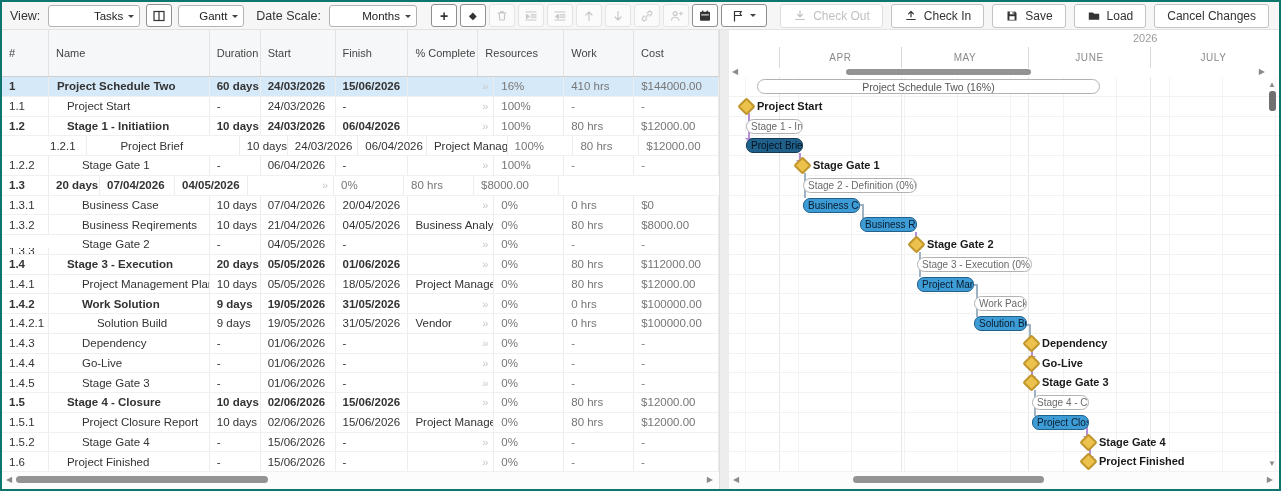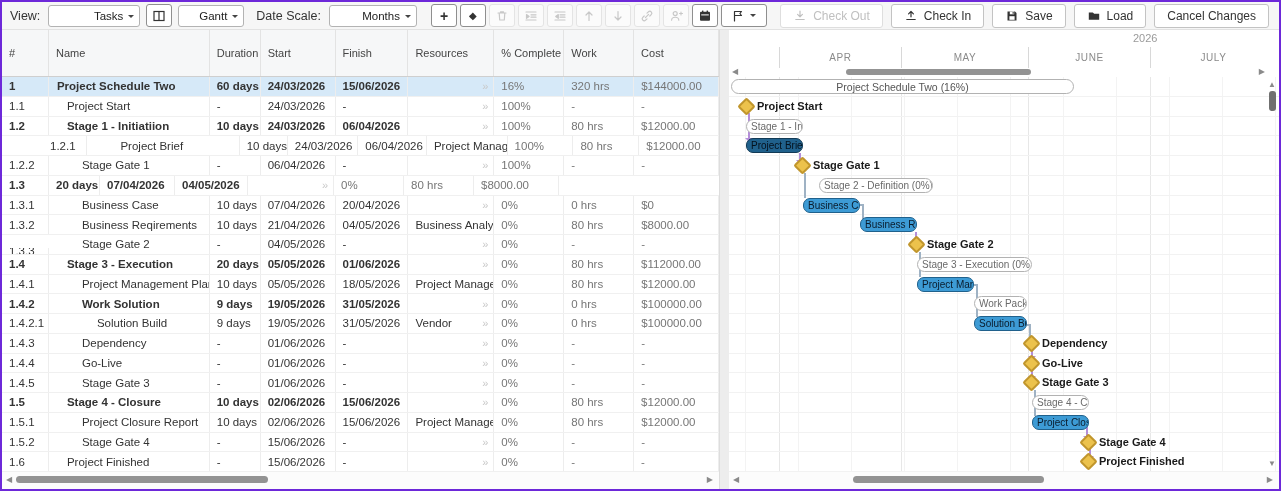--- a/index.html
+++ b/index.html
@@ -1,17 +1,17 @@
 <!DOCTYPE html>
 <html><head>
 <meta charset="utf-8">
 <style>
   * { margin:0; padding:0; box-sizing:border-box; }
   body { background:#fff; font-family:"Liberation Sans", sans-serif; }
-  .app { width:1281px; height:491px; border:2px solid #6d28d9; background:#fff; position:relative; overflow:hidden; }
+  .app { width:1281px; height:491px; border:2px solid #0f766e; background:#fff; position:relative; overflow:hidden; }
 
   
   .toolbar { height:28px; background:#f6f6f6; border-bottom:1px solid #e2e2e2; display:flex; align-items:center; padding:0 10px 0 8px; gap:6px; }
   .tb-label { font-size:12.5px; color:#333; margin-right:2px; white-space:nowrap; }
   .tb-select { height:22px; background:#fff; border:1px solid #b3b3b3; border-radius:3px; display:flex; align-items:center; font-size:11.5px; color:#222; padding:0 5px 0 8px; cursor:default; }
   .tb-select .val { margin-left:auto; padding-right:5px; }
   .caret { width:0; height:0; border:3.5px solid transparent; border-top-color:#444; margin-top:4px; }
   .icon-btn { width:26px; height:23px; background:#fff; border:1px solid #8f8f8f; border-radius:3px; display:flex; align-items:center; justify-content:center; color:#333; font-size:13px; padding:0; }
   .icon-btn.dis { border-color:#e4e4e4; color:#c8c8c8; background:#fbfbfb; }
   .icon-btn svg { display:block; }
@@ -227,22 +227,22 @@
 
   <div class="main">
 
     <div class="grid-pane">
       <div class="ghead" id="grid-head">
           <div class="hcell" style="width: 47px;">#</div>
           <div class="hcell" style="width: 161px;">Name</div>
           <div class="hcell" style="width: 51px;">Duration</div>
           <div class="hcell" style="width: 75px;">Start</div>
           <div class="hcell" style="width: 73px;">Finish</div>
+          <div class="hcell" style="width: 70px;">% Complete</div>
           <div class="hcell" style="width: 86px;">Resources</div>
-          <div class="hcell" style="width: 70px;">% Complete</div>
           <div class="hcell" style="width: 70px;">Work</div>
           <div class="hcell" style="width: 85px;">Cost</div>
         </div>
       <div class="gbody" id="grid-body">
           <div class="trow sel">
             <div class="cell b" style="width: 47px;">
               <span>1</span>
             </div>
             <div class="cell b" style="width: 161px; padding-left: 8px;">
               <span>Project Schedule Two</span>
@@ -257,21 +257,21 @@
               <span>15/06/2026</span>
             </div>
             <div class="cell" style="width: 86px;">
               <span></span>
               <span class="chev">»</span>
             </div>
             <div class="cell dim" style="width: 70px;">
               <span>16%</span>
             </div>
             <div class="cell dim" style="width: 70px;">
-              <span>320 hrs</span>
+              <span>410 hrs</span>
             </div>
             <div class="cell dim" style="width: 85px;">
               <span>$144000.00</span>
             </div>
           </div>
           <div class="trow">
             <div class="cell" style="width: 47px;">
               <span>1.1</span>
             </div>
             <div class="cell" style="width: 161px; padding-left: 18px;">
@@ -910,34 +910,34 @@
           <div class="conn g" style="left: 300px; top: 247px; width: 2px; height: 14px;"></div>
           <div class="conn p" style="left: 302px; top: 273px; width: 2px; height: 7px;"></div>
           <div class="conn-arrow p" style="left: 299px; top: 279px;"></div>
           <div class="conn p" style="left: 302px; top: 293px; width: 2px; height: 7px;"></div>
           <div class="conn-arrow p" style="left: 299px; top: 299px;"></div>
           <div class="conn g" style="left: 305px; top: 313px; width: 2px; height: 26px;"></div>
           <div class="conn p" style="left: 357px; top: 350px; width: 2px; height: 10px;"></div>
           <div class="conn-arrow p" style="left: 354px; top: 359px;"></div>
           <div class="conn p" style="left: 360px; top: 372px; width: 2px; height: 8px;"></div>
           <div class="conn-arrow p" style="left: 357px; top: 379px;"></div>
-          <div class="bar summary main" style="left: 2px; top: 2px; width: 343px;">
+          <div class="bar summary main" style="left: 28px; top: 2px; width: 343px;">
             <span>Project Schedule Two (16%)</span>
           </div>
           <div class="dia" style="left: 11px; top: 22.75px;"></div>
           <div class="dlabel" style="left: 28px; top: 19.75px;">Project Start</div>
           <div class="bar summary" style="left: 17px; top: 41.5px; width: 57px;">
             <span>Stage 1 - Initiatiion (100%)</span>
           </div>
           <div class="bar done" style="left: 17px; top: 61.25px; width: 57px;">
             <span>Project Brief (100%)</span>
           </div>
           <div class="dia" style="left: 67px; top: 82px;"></div>
           <div class="dlabel" style="left: 84px; top: 79px;">Stage Gate 1</div>
-          <div class="bar summary" style="left: 90px; top: 100.75px; width: 114px;">
+          <div class="bar summary" style="left: 74px; top: 100.75px; width: 114px;">
             <span>Stage 2 - Definition (0%)</span>
           </div>
           <div class="bar task" style="left: 74px; top: 120.5px; width: 57px;">
             <span>Business Case</span>
           </div>
           <div class="bar task" style="left: 131px; top: 140.25px; width: 57px;">
             <span>Business Reqirements</span>
           </div>
           <div class="dia" style="left: 181px; top: 161px;"></div>
           <div class="dlabel" style="left: 198px; top: 158px;">Stage Gate 2</div>

